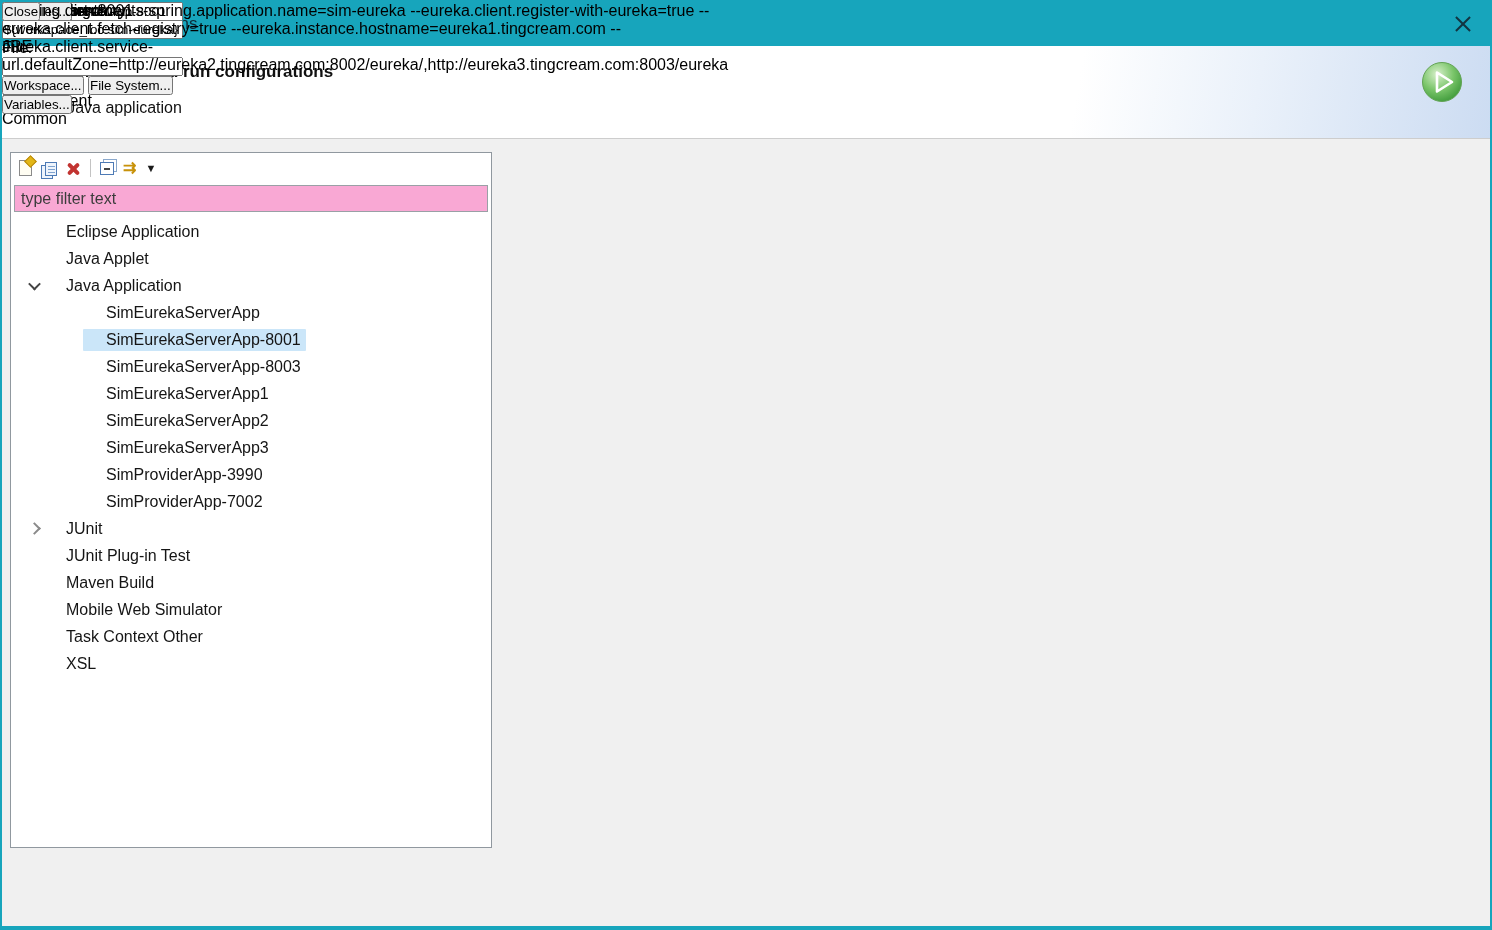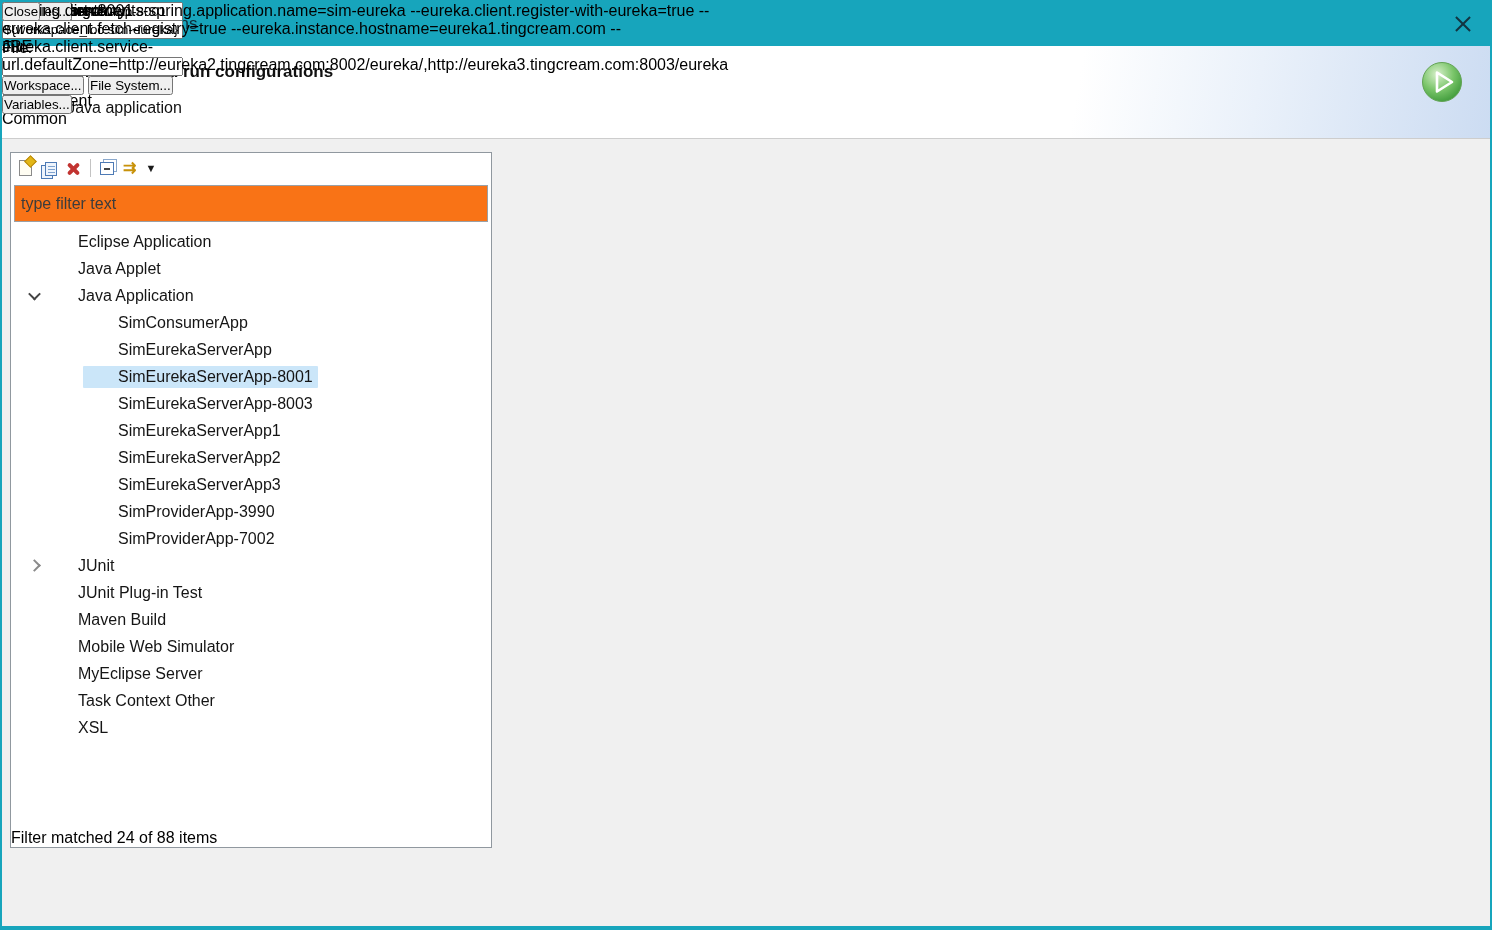--- a/index.html
+++ b/index.html
@@ -36,30 +36,30 @@
   .tb-copy::after{content:""; position:absolute; left:2px; top:3px; width:7px; height:1px; background:#7fa3cf; box-shadow:0 3px 0 #7fa3cf, 0 6px 0 #7fa3cf;}
   .tb-delete{ width:15px; height:15px; }
   .tb-delete::before,.tb-delete::after{ content:""; position:absolute; left:0; top:6px; width:15px; height:4px; background:#c23431; border-radius:2px;}
   .tb-delete::before{transform:rotate(45deg);} .tb-delete::after{transform:rotate(-45deg);}
   .tb-sep{ width:1px; height:18px; background:#c3c3c3; }
   .tb-collapse{ width:14px; height:13px; border:1px solid #4d7ab5; background:#fff; box-shadow:3px -3px 0 -1px #fff, 3px -3px 0 0 #8aa8cc; }
   .tb-collapse::after{ content:""; position:absolute; left:3px; top:5px; width:6px; height:2px; background:#444;}
   .tb-filter{ color:#c8920a; font-size:16px; font-weight:bold; line-height:14px;}
   .tb-dropdown{ color:#1a1a1a; font-size:11px; }
 
-  .filter-input{ margin:2px 3px 4px 3px; height:37px; border:1px solid #9aa0a6; background:#f97316; font-size:16px; color:#3c3c3c; padding:0 6px; font-family:inherit; flex:0 0 auto;}
+  .filter-input{ margin:2px 3px 4px 3px; height:27px; border:1px solid #9aa0a6; background:#f9a8d4; font-size:16px; color:#3c3c3c; padding:0 6px; font-family:inherit; flex:0 0 auto;}
   .filter-input::placeholder{ color:#3c3c3c; opacity:1; }
 
   .tree{ flex:1 1 auto; overflow:hidden; padding-top:2px; }
   .tree-row{ height:27px; display:flex; align-items:center; font-size:16px; color:#151515; cursor:pointer; }
   .tree-row .twisty{ width:18px; flex:0 0 18px; display:flex; align-items:center; justify-content:center;}
   .twisty.down::before{ content:""; width:7px; height:7px; border-right:2px solid #444; border-bottom:2px solid #444; transform:rotate(45deg) translate(-1px,-1px); }
   .twisty.right::before{ content:""; width:7px; height:7px; border-right:2px solid #8a8a8a; border-bottom:2px solid #8a8a8a; transform:rotate(-45deg); }
   .tree-row.indent-1{ padding-left:14px; } .tree-row.indent-2{ padding-left:54px; }
-  .row-content{ display:flex; align-items:center; gap:18px; padding:2px 5px 2px 2px; border-radius:1px;}
+  .row-content{ display:flex; align-items:center; gap:6px; padding:2px 5px 2px 2px; border-radius:1px;}
   .tree-row.selected .row-content{ background:#cbe6f9; }
 
   
   .ticon{ width:15px; height:15px; flex:0 0 15px; position:relative; display:inline-flex; align-items:center; justify-content:center; font-weight:bold; }
   .eclipse-application-icon::before{ content:""; width:12px; height:12px; border-radius:50%; background:radial-gradient(circle at 35% 30%, #b executives;}
   .eclipse-application-icon::before{ content:""; width:12px; height:12px; border-radius:50%; background:radial-gradient(circle at 35% 30%, #a98cc9, #5d3f96); }
   .java-applet-icon{ width:14px; height:12px; border:1px solid #8a8a8a; background:linear-gradient(#e0a14d 0 4px, #fdf6e8 4px); }
   .java-application-icon, .java-run-config-icon{ width:14px; height:13px; border:1px solid #5c82b8; background:linear-gradient(#aec6e4 0 3px, #fff 3px); font-size:9px; color:#2a5db0; }
   .java-application-icon::after, .java-run-config-icon::after{ content:"J"; margin-top:2px; }
   .junit-icon::before{ content:"J"; color:#2e7d32; font-size:11px; font-family:"Liberation Serif",serif;}
@@ -215,27 +215,20 @@
           <span class="twisty down"></span>
           <span class="row-content">
             <span class="ticon java-application-icon"></span>
             <span class="tlabel">Java Application</span>
           </span>
         </div>
         <div class="tree-row indent-2">
           <span class="twisty"></span>
           <span class="row-content">
             <span class="ticon java-run-config-icon"></span>
-            <span class="tlabel">SimConsumerApp</span>
-          </span>
-        </div>
-        <div class="tree-row indent-2">
-          <span class="twisty"></span>
-          <span class="row-content">
-            <span class="ticon java-run-config-icon"></span>
             <span class="tlabel">SimEurekaServerApp</span>
           </span>
         </div>
         <div class="tree-row indent-2 selected">
           <span class="twisty"></span>
           <span class="row-content">
             <span class="ticon java-run-config-icon"></span>
             <span class="tlabel">SimEurekaServerApp-8001</span>
           </span>
         </div>
@@ -305,40 +298,32 @@
         <div class="tree-row indent-1">
           <span class="twisty"></span>
           <span class="row-content">
             <span class="ticon mobile-web-icon"></span>
             <span class="tlabel">Mobile Web Simulator</span>
           </span>
         </div>
         <div class="tree-row indent-1">
           <span class="twisty"></span>
           <span class="row-content">
-            <span class="ticon server-icon"></span>
-            <span class="tlabel">MyEclipse Server</span>
-          </span>
-        </div>
-        <div class="tree-row indent-1">
-          <span class="twisty"></span>
-          <span class="row-content">
             <span class="ticon task-context-icon"></span>
             <span class="tlabel">Task Context Other</span>
           </span>
         </div>
         <div class="tree-row indent-1">
           <span class="twisty"></span>
           <span class="row-content">
             <span class="ticon xsl-icon"></span>
             <span class="tlabel">XSL</span>
           </span>
         </div>
       </div>
-    <div class="panel-status">Filter matched 24 of 88 items</div>
   </div>
 
   <div class="abs right-panel">
     <div class="abs name-label">Name:</div>
     <input class="abs name-input" type="text" value="SimEurekaServerApp-8001" style="">
 
     <div class="abs tabbar">
         <div class="tab"><span class="tico main-tab-icon"></span><span>Main</span></div>
         <div class="tab selected"><span class="tico arguments-tab-icon"></span><span>Arguments</span></div>
         <div class="tab"><span class="tico jre-tab-icon"></span><span>JRE</span></div>

